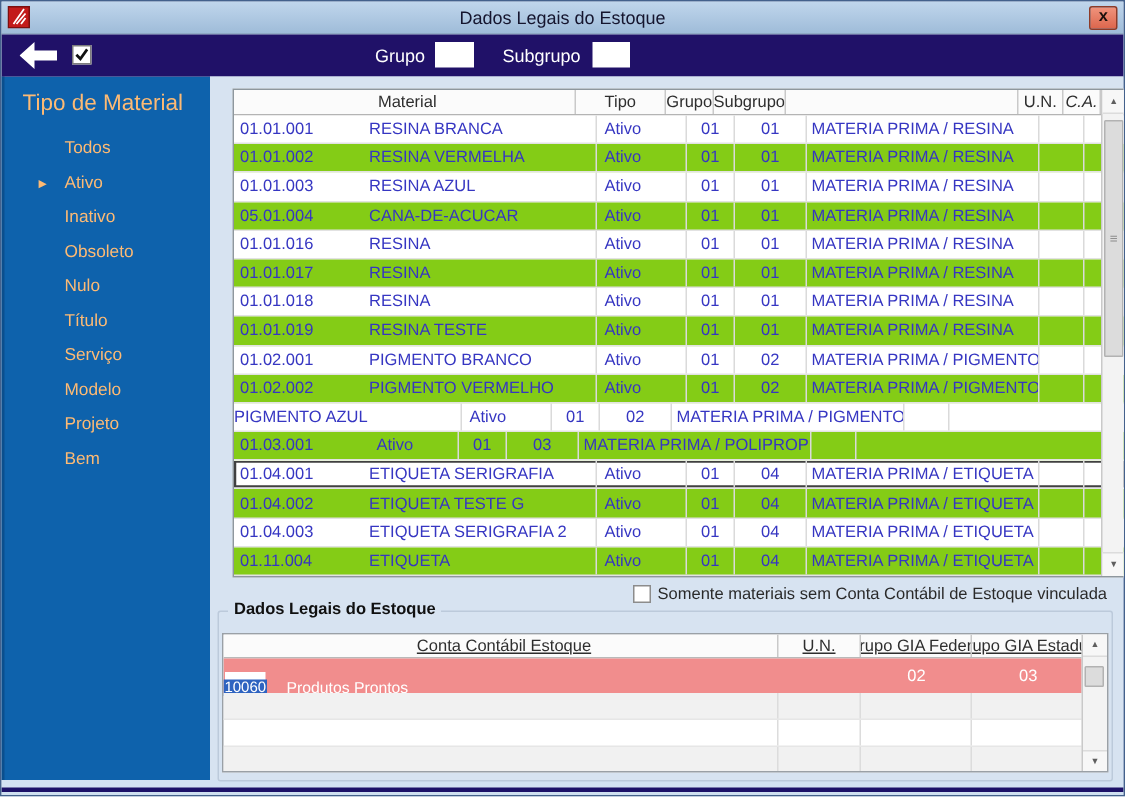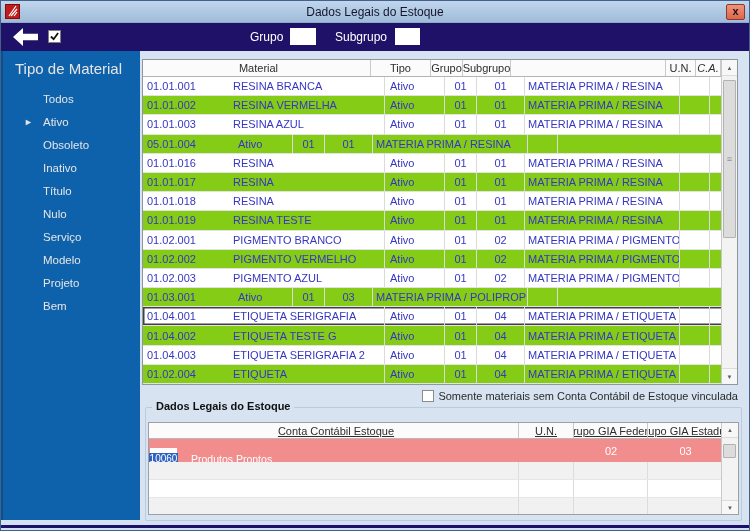--- a/index.html
+++ b/index.html
@@ -47,36 +47,36 @@
   .inp-grupo   { position: absolute; left: 289px; top: 5px; width: 26px; height: 17px;
                  border: none; background: #fff; font-size: 11px; padding: 0 2px; }
   .lbl-subgrupo{ position: absolute; left: 334px; top: 7px; }
   .inp-subgrupo{ position: absolute; left: 394px; top: 5px; width: 25px; height: 17px;
                  border: none; background: #fff; font-size: 11px; padding: 0 2px; }
 
   
   .page-body { display: flex; height: 469px; }
 
   .sidebar {
-    width: 139px; background: #0e62ac; color: #e5e5e5;
+    width: 139px; background: #0e62ac; color: #fdba74;
     border-left: 2px solid #0a4f8e; flex: none;
   }
   .sidebar-title { font-size: 15px; padding: 9px 0 11px 12px; }
   .sidebar-item {
     position: relative; height: 23px; line-height: 23px;
     padding-left: 40px; font-size: 11.5px; cursor: default;
   }
   .sidebar-item .marker { display: none; position: absolute; left: 21px; top: 0; font-size: 9px; }
   .sidebar-item.active .marker { display: block; }
 
   .main { position: relative; flex: 1; background: #d7e3f1; }
 
   
   .mtable {
-    position: absolute; left: 2px; top: 8px; width: 596px; height: 326px;
+    position: absolute; left: 15px; top: 8px; width: 596px; height: 326px;
     background: #fff; border: 1px solid #8e979e; font-size: 11px;
     display: flex; flex-direction: column; overflow: hidden;
   }
   .mt-header {
     display: flex; height: 17px; flex: none; background: #fbfbfb;
     border-bottom: 1px solid #b4b4b4; color: #2e2e2e;
   }
   .mt-header .hc {
     display: flex; align-items: center; justify-content: center;
     border-right: 1px solid #c9c9c9; overflow: hidden; white-space: nowrap;
@@ -240,33 +240,33 @@
           <div class="sidebar-item">
     
     <span>Todos</span>
   </div>
           <div class="sidebar-item active">
     <span class="marker">►</span>
     <span>Ativo</span>
   </div>
           <div class="sidebar-item">
     
+    <span>Inativo</span>
+  </div>
+          <div class="sidebar-item">
+    
     <span>Obsoleto</span>
   </div>
           <div class="sidebar-item">
     
-    <span>Inativo</span>
+    <span>Nulo</span>
   </div>
           <div class="sidebar-item">
     
     <span>Título</span>
-  </div>
-          <div class="sidebar-item">
-    
-    <span>Nulo</span>
   </div>
           <div class="sidebar-item">
     
     <span>Serviço</span>
   </div>
           <div class="sidebar-item">
     
     <span>Modelo</span>
   </div>
           <div class="sidebar-item">
@@ -318,20 +318,21 @@
     <div class="dc d-name">RESINA AZUL</div>
     <div class="dc d-tipo">Ativo</div>
     <div class="dc d-gru">01</div>
     <div class="dc d-sub">01</div>
     <div class="dc d-desc">MATERIA PRIMA / RESINA</div>
     <div class="dc d-un"></div>
     <div class="dc d-ca"></div>
   </div>
             <div class="mt-row alt">
     <div class="dc d-code">05.01.004</div>
+    <div class="dc d-name">CANA-DE-ACUCAR</div>
     <div class="dc d-tipo">Ativo</div>
     <div class="dc d-gru">01</div>
     <div class="dc d-sub">01</div>
     <div class="dc d-desc">MATERIA PRIMA / RESINA</div>
     <div class="dc d-un"></div>
     <div class="dc d-ca"></div>
   </div>
             <div class="mt-row">
     <div class="dc d-code">01.01.016</div>
     <div class="dc d-name">RESINA</div>
@@ -386,21 +387,20 @@
     <div class="dc d-code">01.02.002</div>
     <div class="dc d-name">PIGMENTO VERMELHO</div>
     <div class="dc d-tipo">Ativo</div>
     <div class="dc d-gru">01</div>
     <div class="dc d-sub">02</div>
     <div class="dc d-desc">MATERIA PRIMA / PIGMENTO</div>
     <div class="dc d-un"></div>
     <div class="dc d-ca"></div>
   </div>
             <div class="mt-row">
-    <div class="dc d-code">01.02.003</div>
     <div class="dc d-name">PIGMENTO AZUL</div>
     <div class="dc d-tipo">Ativo</div>
     <div class="dc d-gru">01</div>
     <div class="dc d-sub">02</div>
     <div class="dc d-desc">MATERIA PRIMA / PIGMENTO</div>
     <div class="dc d-un"></div>
     <div class="dc d-ca"></div>
   </div>
             <div class="mt-row alt">
     <div class="dc d-code">01.03.001</div>
@@ -435,21 +435,21 @@
     <div class="dc d-code">01.04.003</div>
     <div class="dc d-name">ETIQUETA SERIGRAFIA 2</div>
     <div class="dc d-tipo">Ativo</div>
     <div class="dc d-gru">01</div>
     <div class="dc d-sub">04</div>
     <div class="dc d-desc">MATERIA PRIMA / ETIQUETA</div>
     <div class="dc d-un"></div>
     <div class="dc d-ca"></div>
   </div>
             <div class="mt-row alt">
-    <div class="dc d-code">01.02.004</div>
+    <div class="dc d-code">01.11.004</div>
     <div class="dc d-name">ETIQUETA</div>
     <div class="dc d-tipo">Ativo</div>
     <div class="dc d-gru">01</div>
     <div class="dc d-sub">04</div>
     <div class="dc d-desc">MATERIA PRIMA / ETIQUETA</div>
     <div class="dc d-un"></div>
     <div class="dc d-ca"></div>
   </div>
           </div>
         <div class="vscroll">

